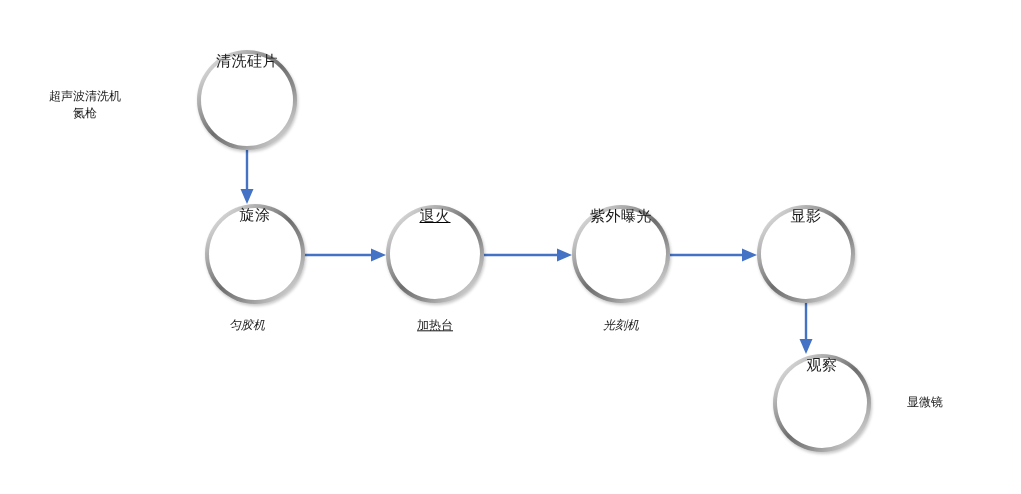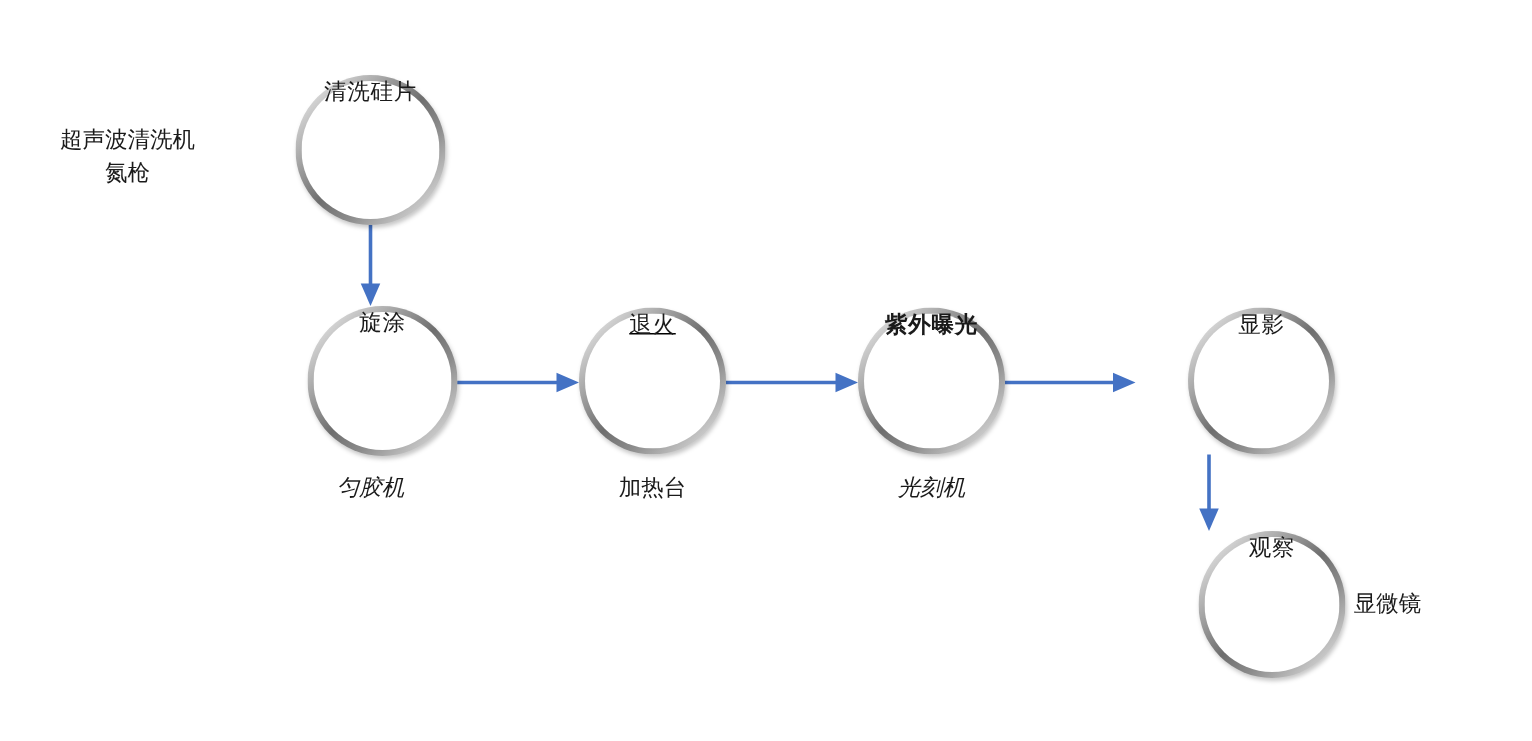--- a/index.html
+++ b/index.html
@@ -48,21 +48,21 @@
     font-size: 15px;
     color: #1a1a1a;
     line-height: 1;
     white-space: nowrap;
     letter-spacing: 0.5px;
     user-select: none;
   }
   
   .caption {
     position: absolute;
-    font-size: 15px;
+    font-size: 12px;
     color: #1a1a1a;
     line-height: 1.45;
     white-space: pre-line;
     text-align: center;
     user-select: none;
   }
   
   #connectors {
     position: absolute;
     left: 0;
@@ -103,33 +103,33 @@
   <div id="nodes-layer">
       <div class="node" style="left: 197px; top: 50px; width: 100px; height: 100px;">
         <span class="node-label">清洗硅片</span>
       </div>
       <div class="node" style="left: 205px; top: 204px; width: 100px; height: 100px;">
         <span class="node-label">旋涂</span>
       </div>
       <div class="node" style="left: 386px; top: 205px; width: 98px; height: 98px; text-decoration: underline;">
         <span class="node-label">退火</span>
       </div>
-      <div class="node" style="left: 572px; top: 205px; width: 98px; height: 98px; font-weight: bold;">
+      <div class="node" style="left: 572px; top: 205px; width: 98px; height: 98px;">
         <span class="node-label">紫外曝光</span>
       </div>
-      <div class="node" style="left: 792px; top: 205px; width: 98px; height: 98px;">
+      <div class="node" style="left: 757px; top: 205px; width: 98px; height: 98px;">
         <span class="node-label">显影</span>
       </div>
-      <div class="node" style="left: 799px; top: 354px; width: 98px; height: 98px;">
+      <div class="node" style="left: 773px; top: 354px; width: 98px; height: 98px;">
         <span class="node-label">观察</span>
       </div>
     </div>
 
   <div id="captions-layer">
       <div class="caption" style="left: 85px; top: 105px; transform: translate(-50%, -50%);">超声波清洗机
 氮枪</div>
       <div class="caption" style="left: 247px; top: 326px; transform: translate(-50%, -50%); font-style: italic;">匀胶机</div>
-      <div class="caption" style="left: 435px; top: 326px; transform: translate(-50%, -50%);">加热台</div>
+      <div class="caption" style="left: 435px; top: 326px; transform: translate(-50%, -50%); text-decoration: underline;">加热台</div>
       <div class="caption" style="left: 621px; top: 326px; transform: translate(-50%, -50%); font-style: italic;">光刻机</div>
       <div class="caption" style="left: 925px; top: 403px; transform: translate(-50%, -50%);">显微镜</div>
     </div>
 
 </div>
 
 </body></html>

